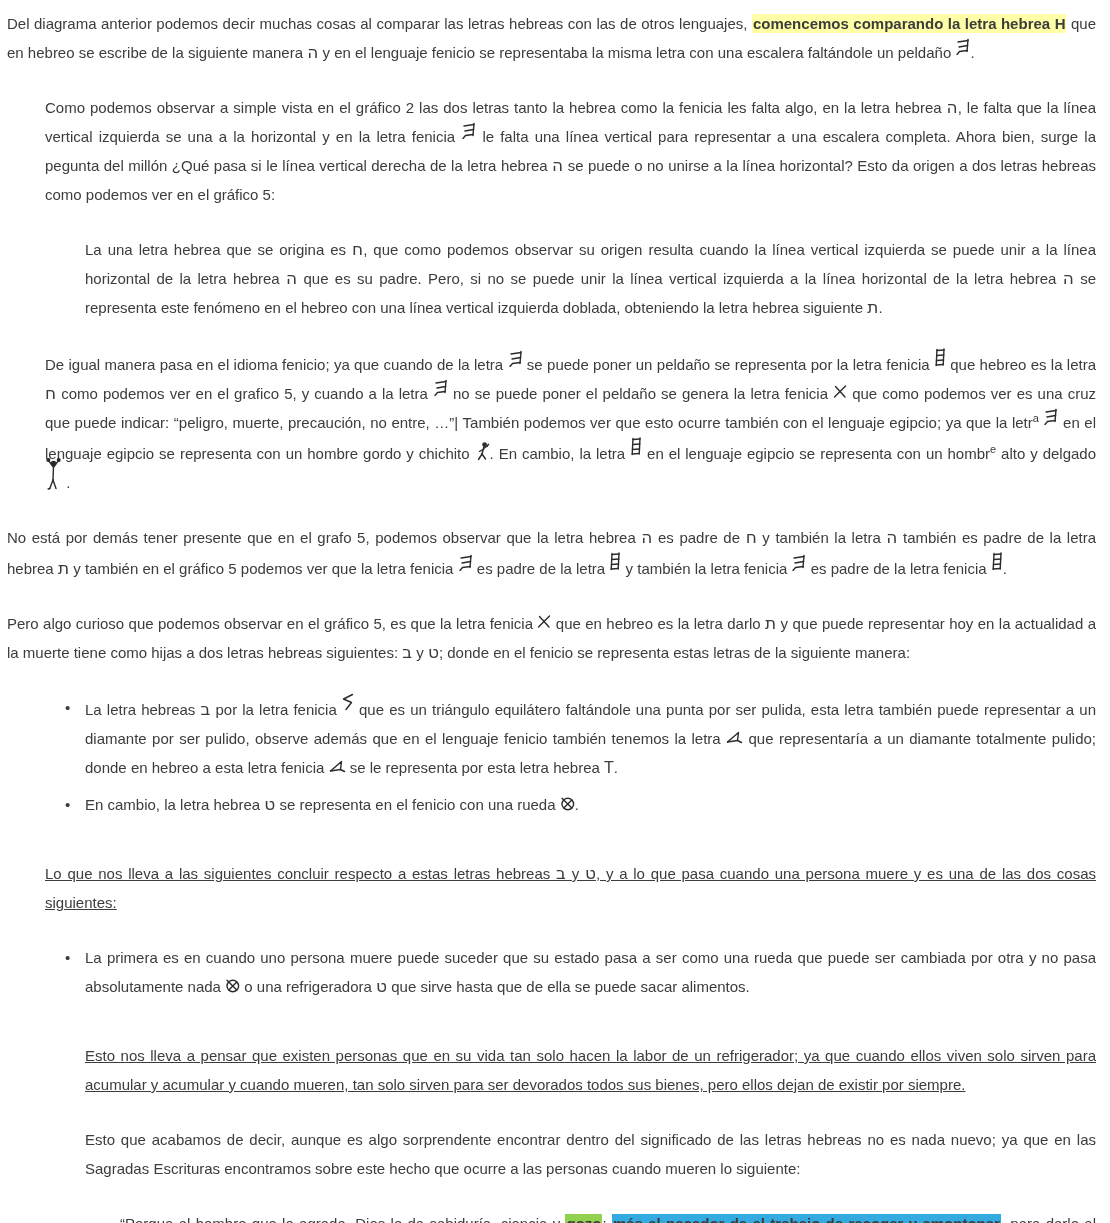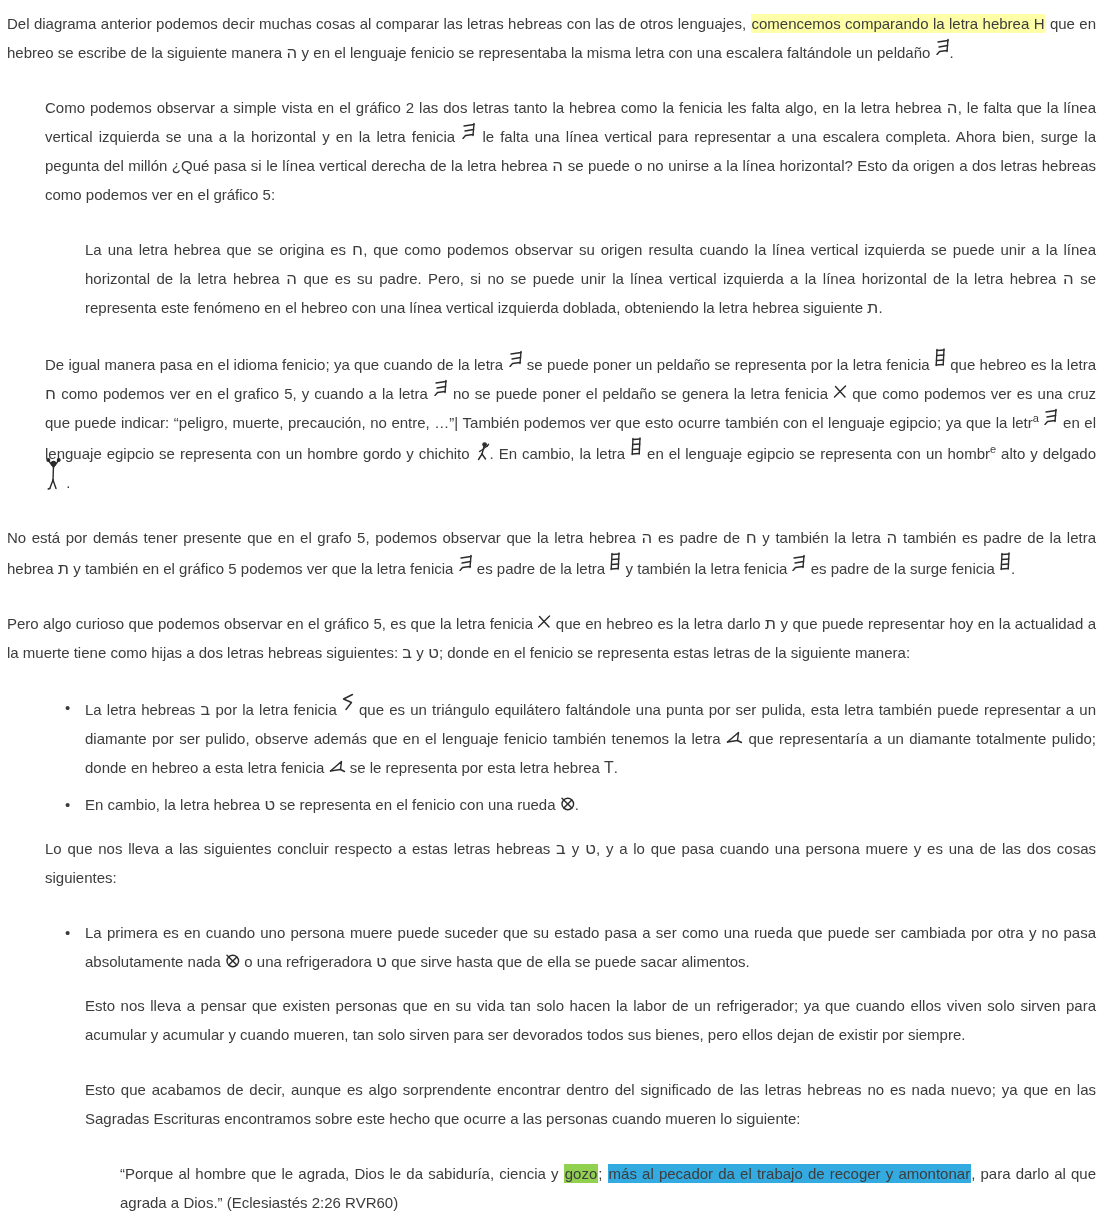--- a/index.html
+++ b/index.html
@@ -12,23 +12,23 @@
     font-size:15px;
     line-height:29px;
     color:#3c3c3c;
   }
   .block{text-align:justify;margin:0 0 26px 0;}
   .ind-0{margin-left:0;}
   .ind-1{margin-left:38px;}
   .ind-2{margin-left:78px;}
   .ind-3{margin-left:113px;}
   .bullet-item{position:relative;margin-bottom:8px;}
-  .bullet-item + .block:not(.bullet-item){margin-top:15px;}
+  .bullet-item + .block:not(.bullet-item){margin-top:40px;text-decoration:underline;}
   .dot{position:absolute;left:-20px;top:0;color:#3c3c3c;}
-  .hl{padding:1px 1px;}
+  .hl{padding:1px 1px;font-weight:bold;}
   .heb{font-family:"DejaVu Sans", sans-serif;font-size:17px;line-height:0;}
   .heb-T{font-family:"Liberation Sans", sans-serif;font-size:16px;}
   .sup{vertical-align:super;font-size:11px;line-height:0;}
   svg.g{stroke:#2b2b2b;fill:none;stroke-width:1.4;stroke-linecap:round;stroke-linejoin:round;overflow:visible;}
   .g-phx-he{width:15px;height:17px;vertical-align:3px;}
   .g-phx-heth{width:12px;height:19px;vertical-align:3px;}
   .g-phx-taw{width:14px;height:13px;vertical-align:1px;}
   .g-phx-bet{width:12px;height:18px;vertical-align:4px;}
   .g-phx-dalet{width:17px;height:13px;vertical-align:0px;}
   .g-phx-teth{width:15px;height:15px;vertical-align:-1px;}
@@ -119,21 +119,21 @@
           <use href="#phx-heth" xlink:href="#phx-heth"></use>
         </svg></span><span> en el lenguaje egipcio se representa con un hombr</span><span class="sup">e</span><span> alto y delgado </span><span class="tallwrap"><svg class="g g-egy-tall">
           <use href="#egy-tall" xlink:href="#egy-tall"></use>
         </svg></span><span> .</span></div>
     <div class="block para ind-0"><span>No está por demás tener presente que en el grafo 5, podemos observar que la letra hebrea </span><span class="heb">ה</span><span> es padre de </span><span class="heb">ח</span><span> y también la letra </span><span class="heb">ה</span><span> también es padre de la letra hebrea </span><span class="heb">ת</span><span> y también en el gráfico 5 podemos ver que la letra fenicia </span><span><svg class="g g-phx-he">
           <use href="#phx-he" xlink:href="#phx-he"></use>
         </svg></span><span> es padre de la letra </span><span><svg class="g g-phx-heth">
           <use href="#phx-heth" xlink:href="#phx-heth"></use>
         </svg></span><span> y también la letra fenicia </span><span><svg class="g g-phx-he">
           <use href="#phx-he" xlink:href="#phx-he"></use>
-        </svg></span><span> es padre de la surge fenicia </span><span><svg class="g g-phx-heth">
+        </svg></span><span> es padre de la letra fenicia </span><span><svg class="g g-phx-heth">
           <use href="#phx-heth" xlink:href="#phx-heth"></use>
         </svg></span><span>.</span></div>
     <div class="block para ind-0"><span>Pero algo curioso que podemos observar en el gráfico 5, es que la letra fenicia </span><span><svg class="g g-phx-taw">
           <use href="#phx-taw" xlink:href="#phx-taw"></use>
         </svg></span><span> que en hebreo es la letra darlo </span><span class="heb">ת</span><span> y que puede representar hoy en la actualidad a la muerte tiene como hijas a dos letras hebreas siguientes: </span><span class="heb">ב</span><span> y </span><span class="heb">ט</span><span>; donde en el fenicio se representa estas letras de la siguiente manera:</span></div>
     <div class="block bullet-item ind-2"><span class="dot">•</span><span>La letra hebreas </span><span class="heb">ב</span><span> por la letra fenicia </span><span><svg class="g g-phx-bet">
           <use href="#phx-bet" xlink:href="#phx-bet"></use>
         </svg></span><span> que es un triángulo equilátero faltándole una punta por ser pulida, esta letra también puede representar a un diamante por ser pulido, observe además que en el lenguaje fenicio también tenemos la letra </span><span><svg class="g g-phx-dalet">
           <use href="#phx-dalet" xlink:href="#phx-dalet"></use>
         </svg></span><span> que representaría a un diamante totalmente pulido; donde en hebreo a esta letra fenicia </span><span><svg class="g g-phx-dalet">

